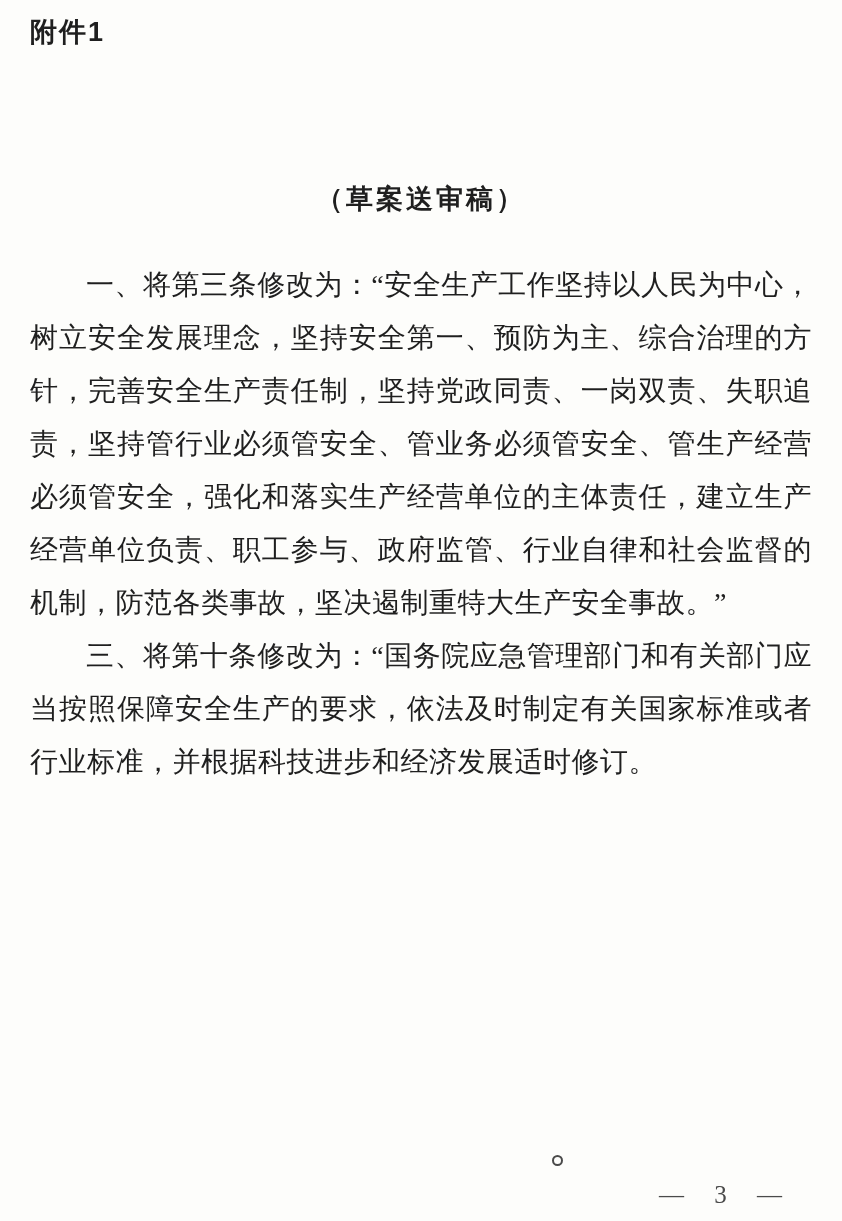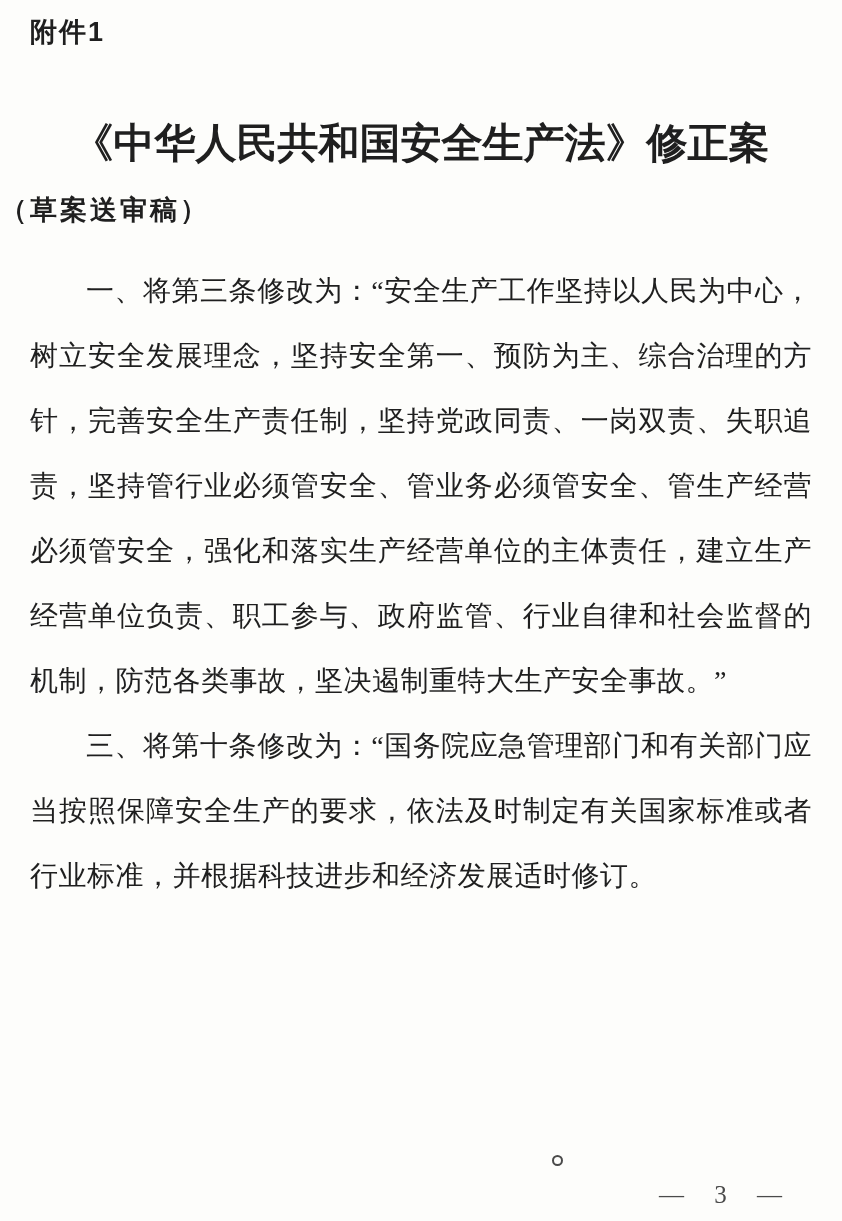--- a/index.html
+++ b/index.html
@@ -38,35 +38,35 @@
     width: 100%;
     margin: 0;
     text-align: center;
     font-size: 41px;
     font-weight: bold;
     letter-spacing: 0px;
     font-family: "Liberation Serif", "DejaVu Serif", serif;
   }
   .doc-subtitle {
     position: absolute;
-    top: 192px;
+    top: 181px;
     left: 0;
     width: 100%;
-    text-align: left;
+    text-align: center;
     font-size: 27px;
     font-weight: bold;
     letter-spacing: 3px;
   }
   .doc-body {
     position: absolute;
     top: 258px;
     left: 30px;
     width: 782px;
     font-size: 28px;
-    line-height: 65px;
+    line-height: 53px;
     text-align: justify;
     text-justify: inter-character;
     letter-spacing: 0.5px;
   }
   .doc-body p {
     margin: 0;
     text-indent: 2em;
     word-break: break-all;
   }
   .scan-artifact-dot {
@@ -89,21 +89,20 @@
     white-space: nowrap;
   }
 </style>
 </head>
 <body>
 
 <div class="page">
 
   <div class="attachment-label">附件1</div>
 
-  <h1 class="doc-title">《中华人民共和国安全生产法》修正案</h1>
 
   <div class="doc-subtitle">（草案送审稿）</div>
 
   <div class="doc-body">
     <p>一、将第三条修改为：“安全生产工作坚持以人民为中心，树立安全发展理念，坚持安全第一、预防为主、综合治理的方针，完善安全生产责任制，坚持党政同责、一岗双责、失职追责，坚持管行业必须管安全、管业务必须管安全、管生产经营必须管安全，强化和落实生产经营单位的主体责任，建立生产经营单位负责、职工参与、政府监管、行业自律和社会监督的机制，防范各类事故，坚决遏制重特大生产安全事故。”</p>
     <p>三、将第十条修改为：“国务院应急管理部门和有关部门应当按照保障安全生产的要求，依法及时制定有关国家标准或者行业标准，并根据科技进步和经济发展适时修订。</p>
   </div>
 
   <div class="scan-artifact-dot"></div>
 

